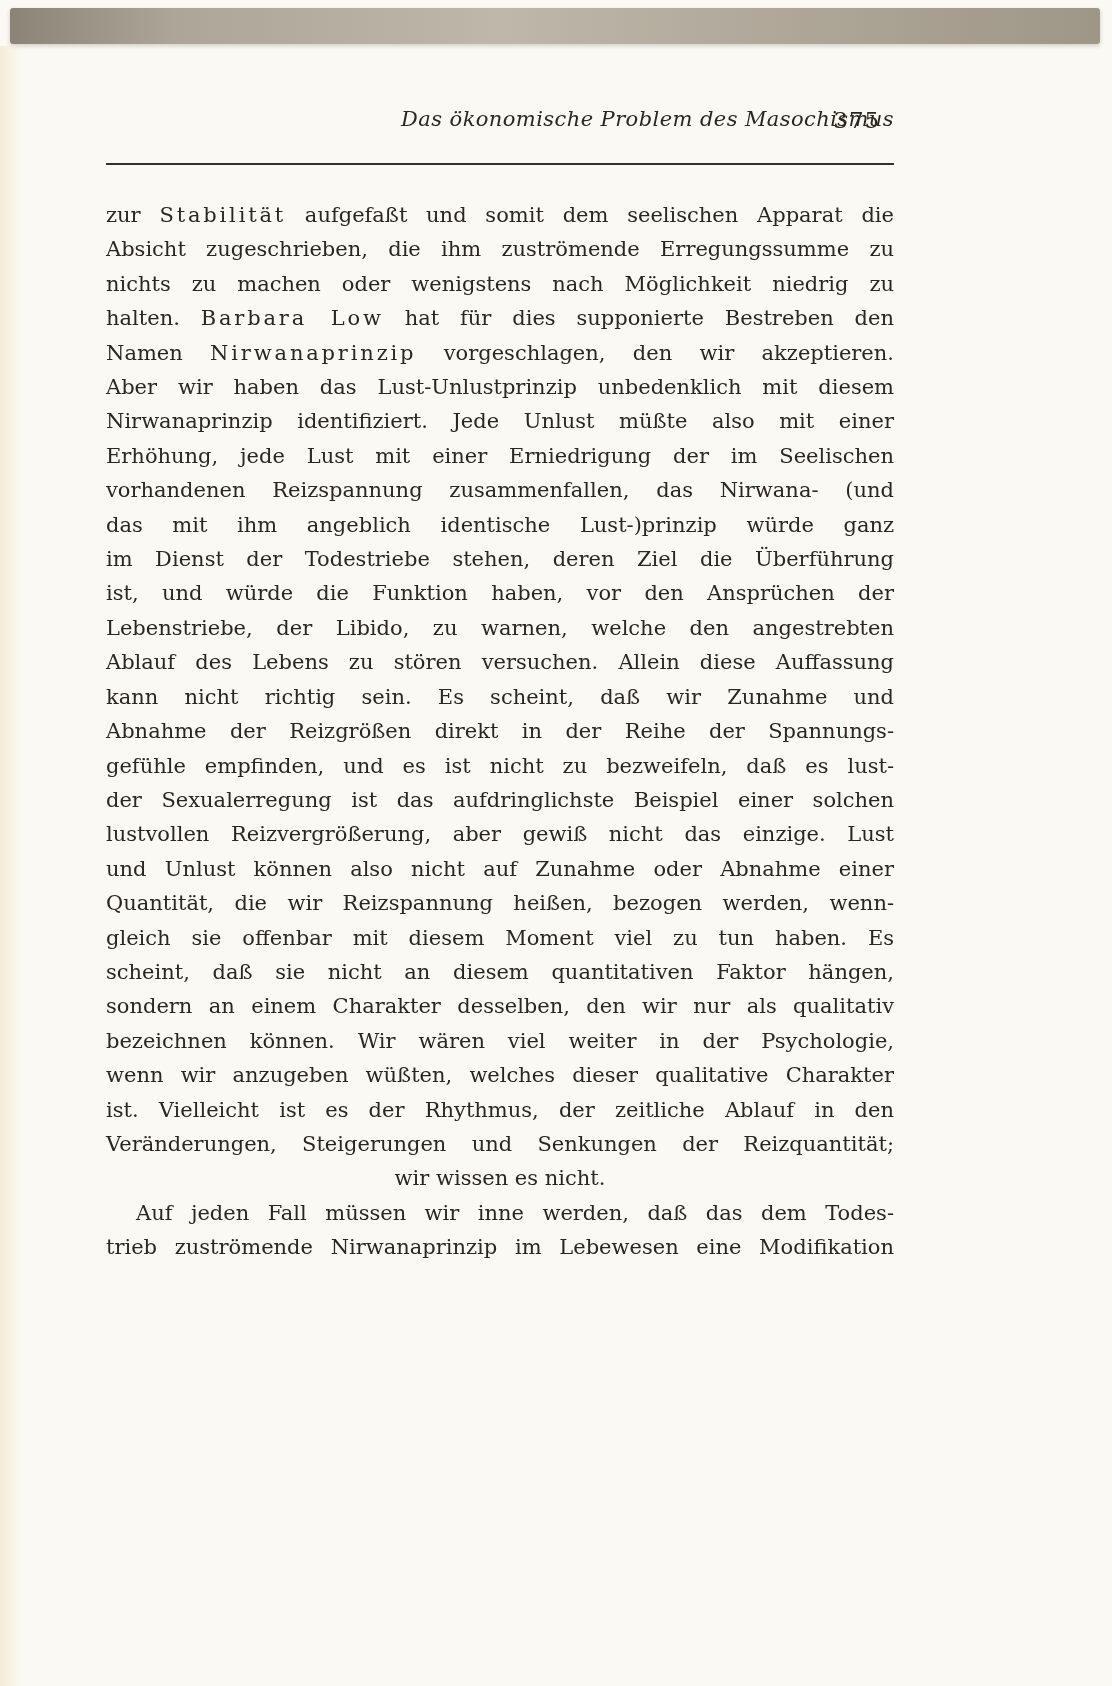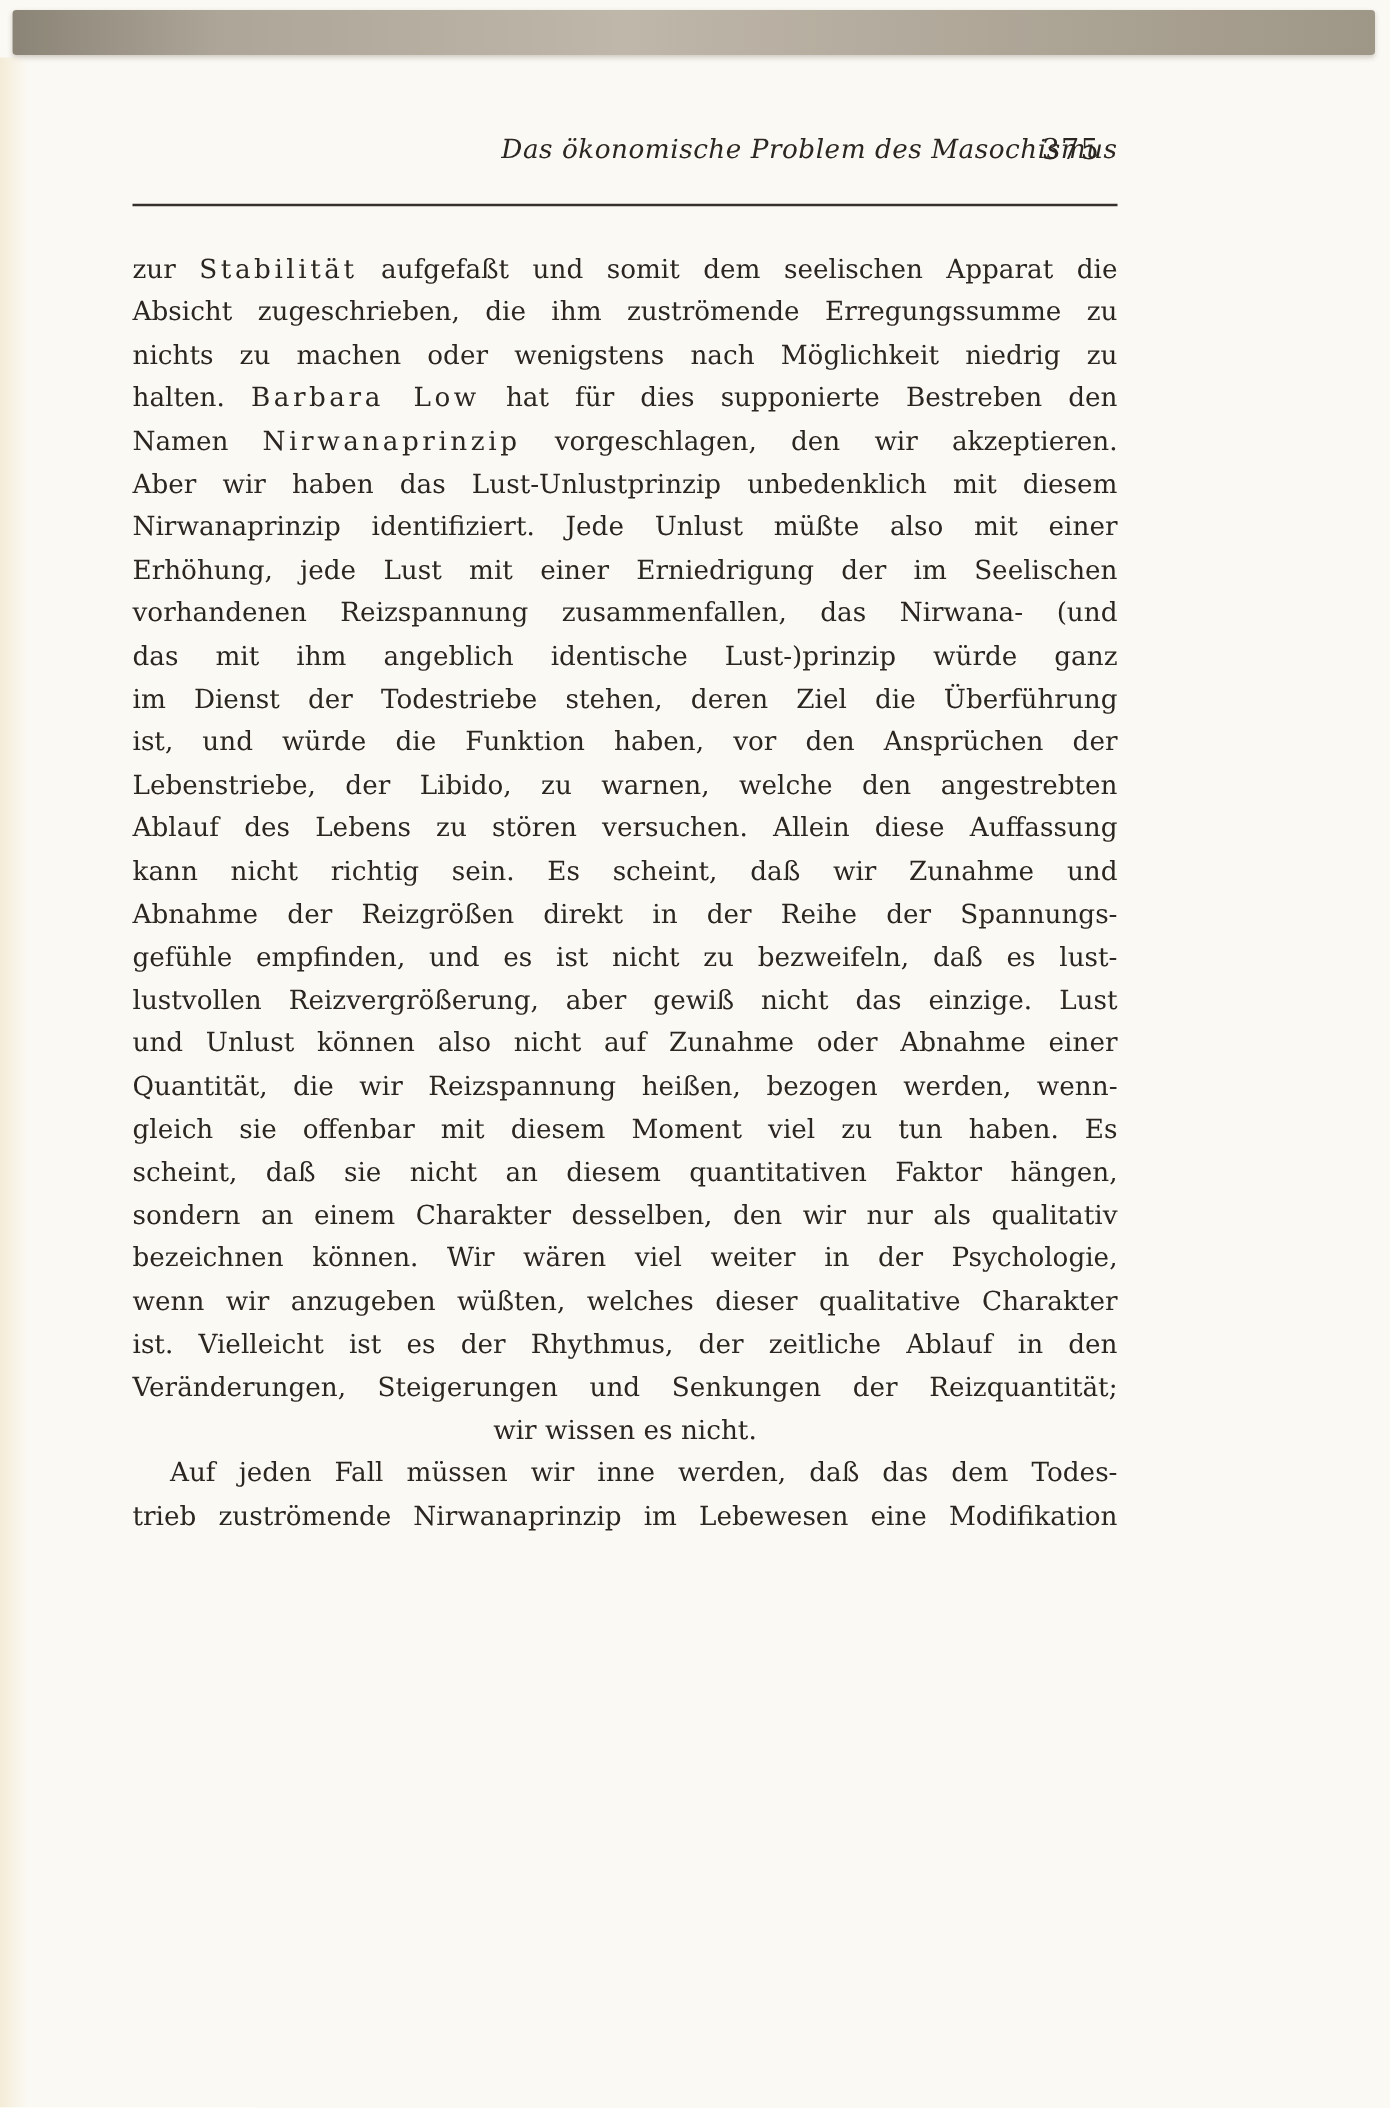--- a/index.html
+++ b/index.html
@@ -94,20 +94,21 @@
         <div class="line j">Erhöhung, jede Lust mit einer Erniedrigung der im Seelischen</div>
         <div class="line j">vorhandenen Reizspannung zusammenfallen, das Nirwana- (und</div>
         <div class="line j">das mit ihm angeblich identische Lust-)prinzip würde ganz</div>
         <div class="line j">im Dienst der Todestriebe stehen, deren Ziel die Überführung</div>
         <div class="line j">ist, und würde die Funktion haben, vor den Ansprüchen der</div>
         <div class="line j">Lebenstriebe, der Libido, zu warnen, welche den angestrebten</div>
         <div class="line j">Ablauf des Lebens zu stören versuchen. Allein diese Auffassung</div>
         <div class="line j">kann nicht richtig sein. Es scheint, daß wir Zunahme und</div>
         <div class="line j">Abnahme der Reizgrößen direkt in der Reihe der Spannungs-</div>
         <div class="line j">gefühle empfinden, und es ist nicht zu bezweifeln, daß es lust-</div>
+        <div class="line j">der Sexualerregung ist das aufdringlichste Beispiel einer solchen</div>
         <div class="line j">lustvollen Reizvergrößerung, aber gewiß nicht das einzige. Lust</div>
         <div class="line j">und Unlust können also nicht auf Zunahme oder Abnahme einer</div>
         <div class="line j">Quantität, die wir Reizspannung heißen, bezogen werden, wenn-</div>
         <div class="line j">gleich sie offenbar mit diesem Moment viel zu tun haben. Es</div>
         <div class="line j">scheint, daß sie nicht an diesem quantitativen Faktor hängen,</div>
         <div class="line j">sondern an einem Charakter desselben, den wir nur als qualitativ</div>
         <div class="line j">bezeichnen können. Wir wären viel weiter in der Psychologie,</div>
         <div class="line j">wenn wir anzugeben wüßten, welches dieser qualitative Charakter</div>
         <div class="line j">ist. Vielleicht ist es der Rhythmus, der zeitliche Ablauf in den</div>
         <div class="line j">Veränderungen, Steigerungen und Senkungen der Reizquantität;</div>

